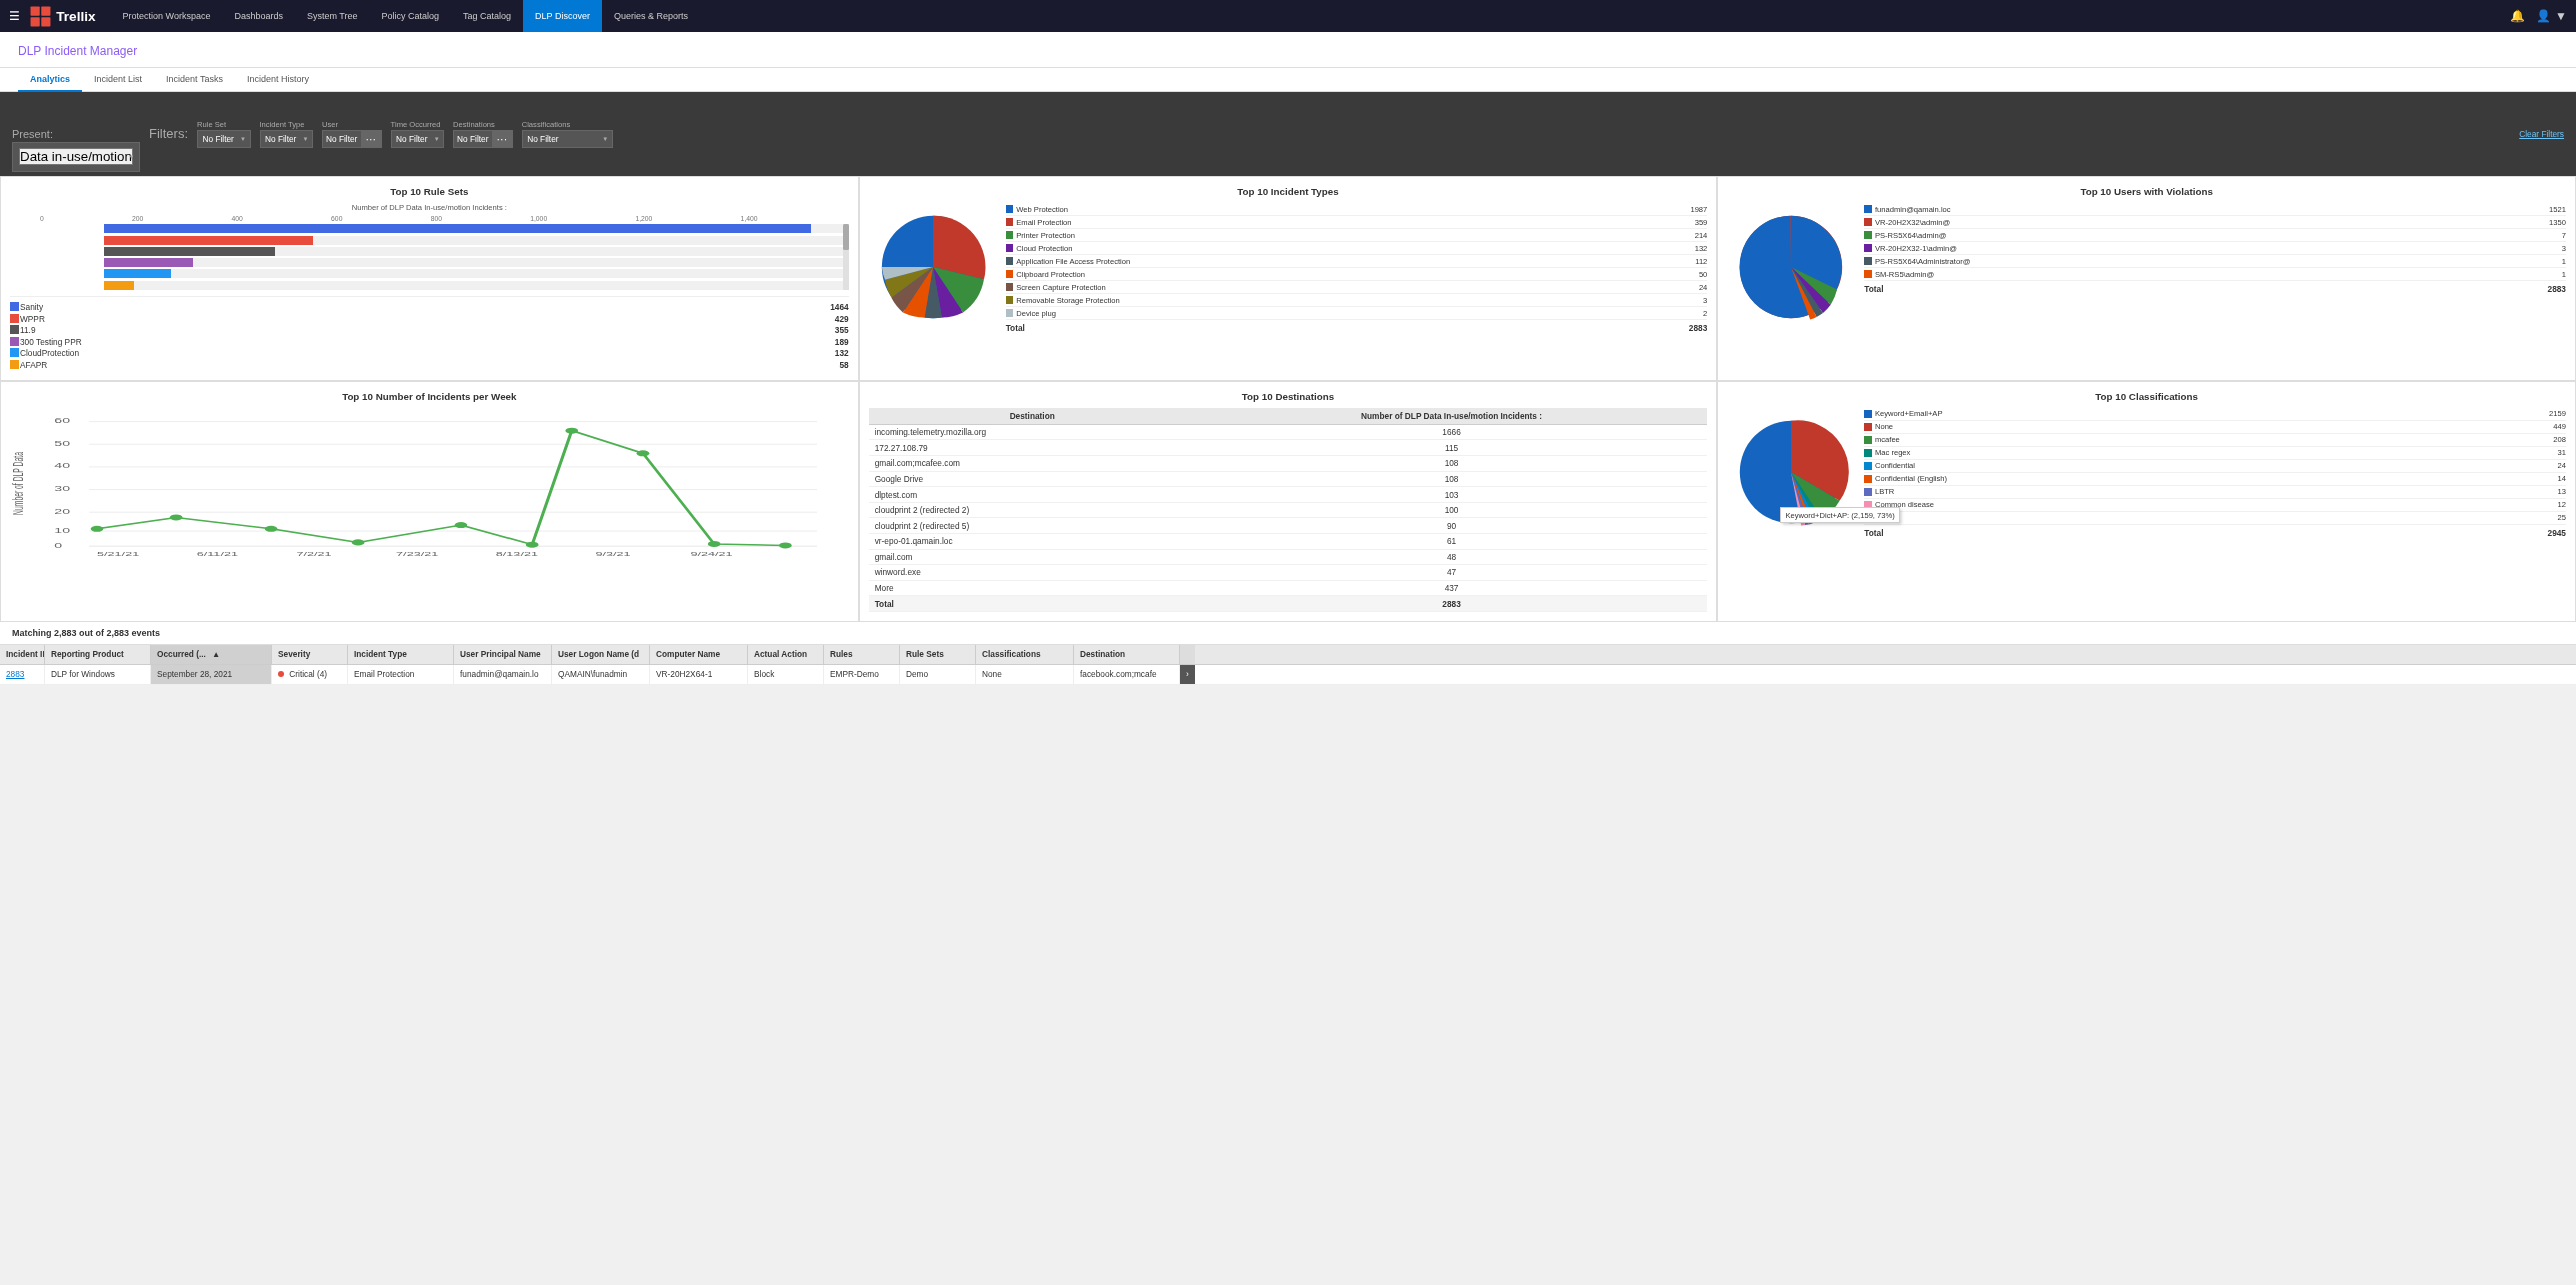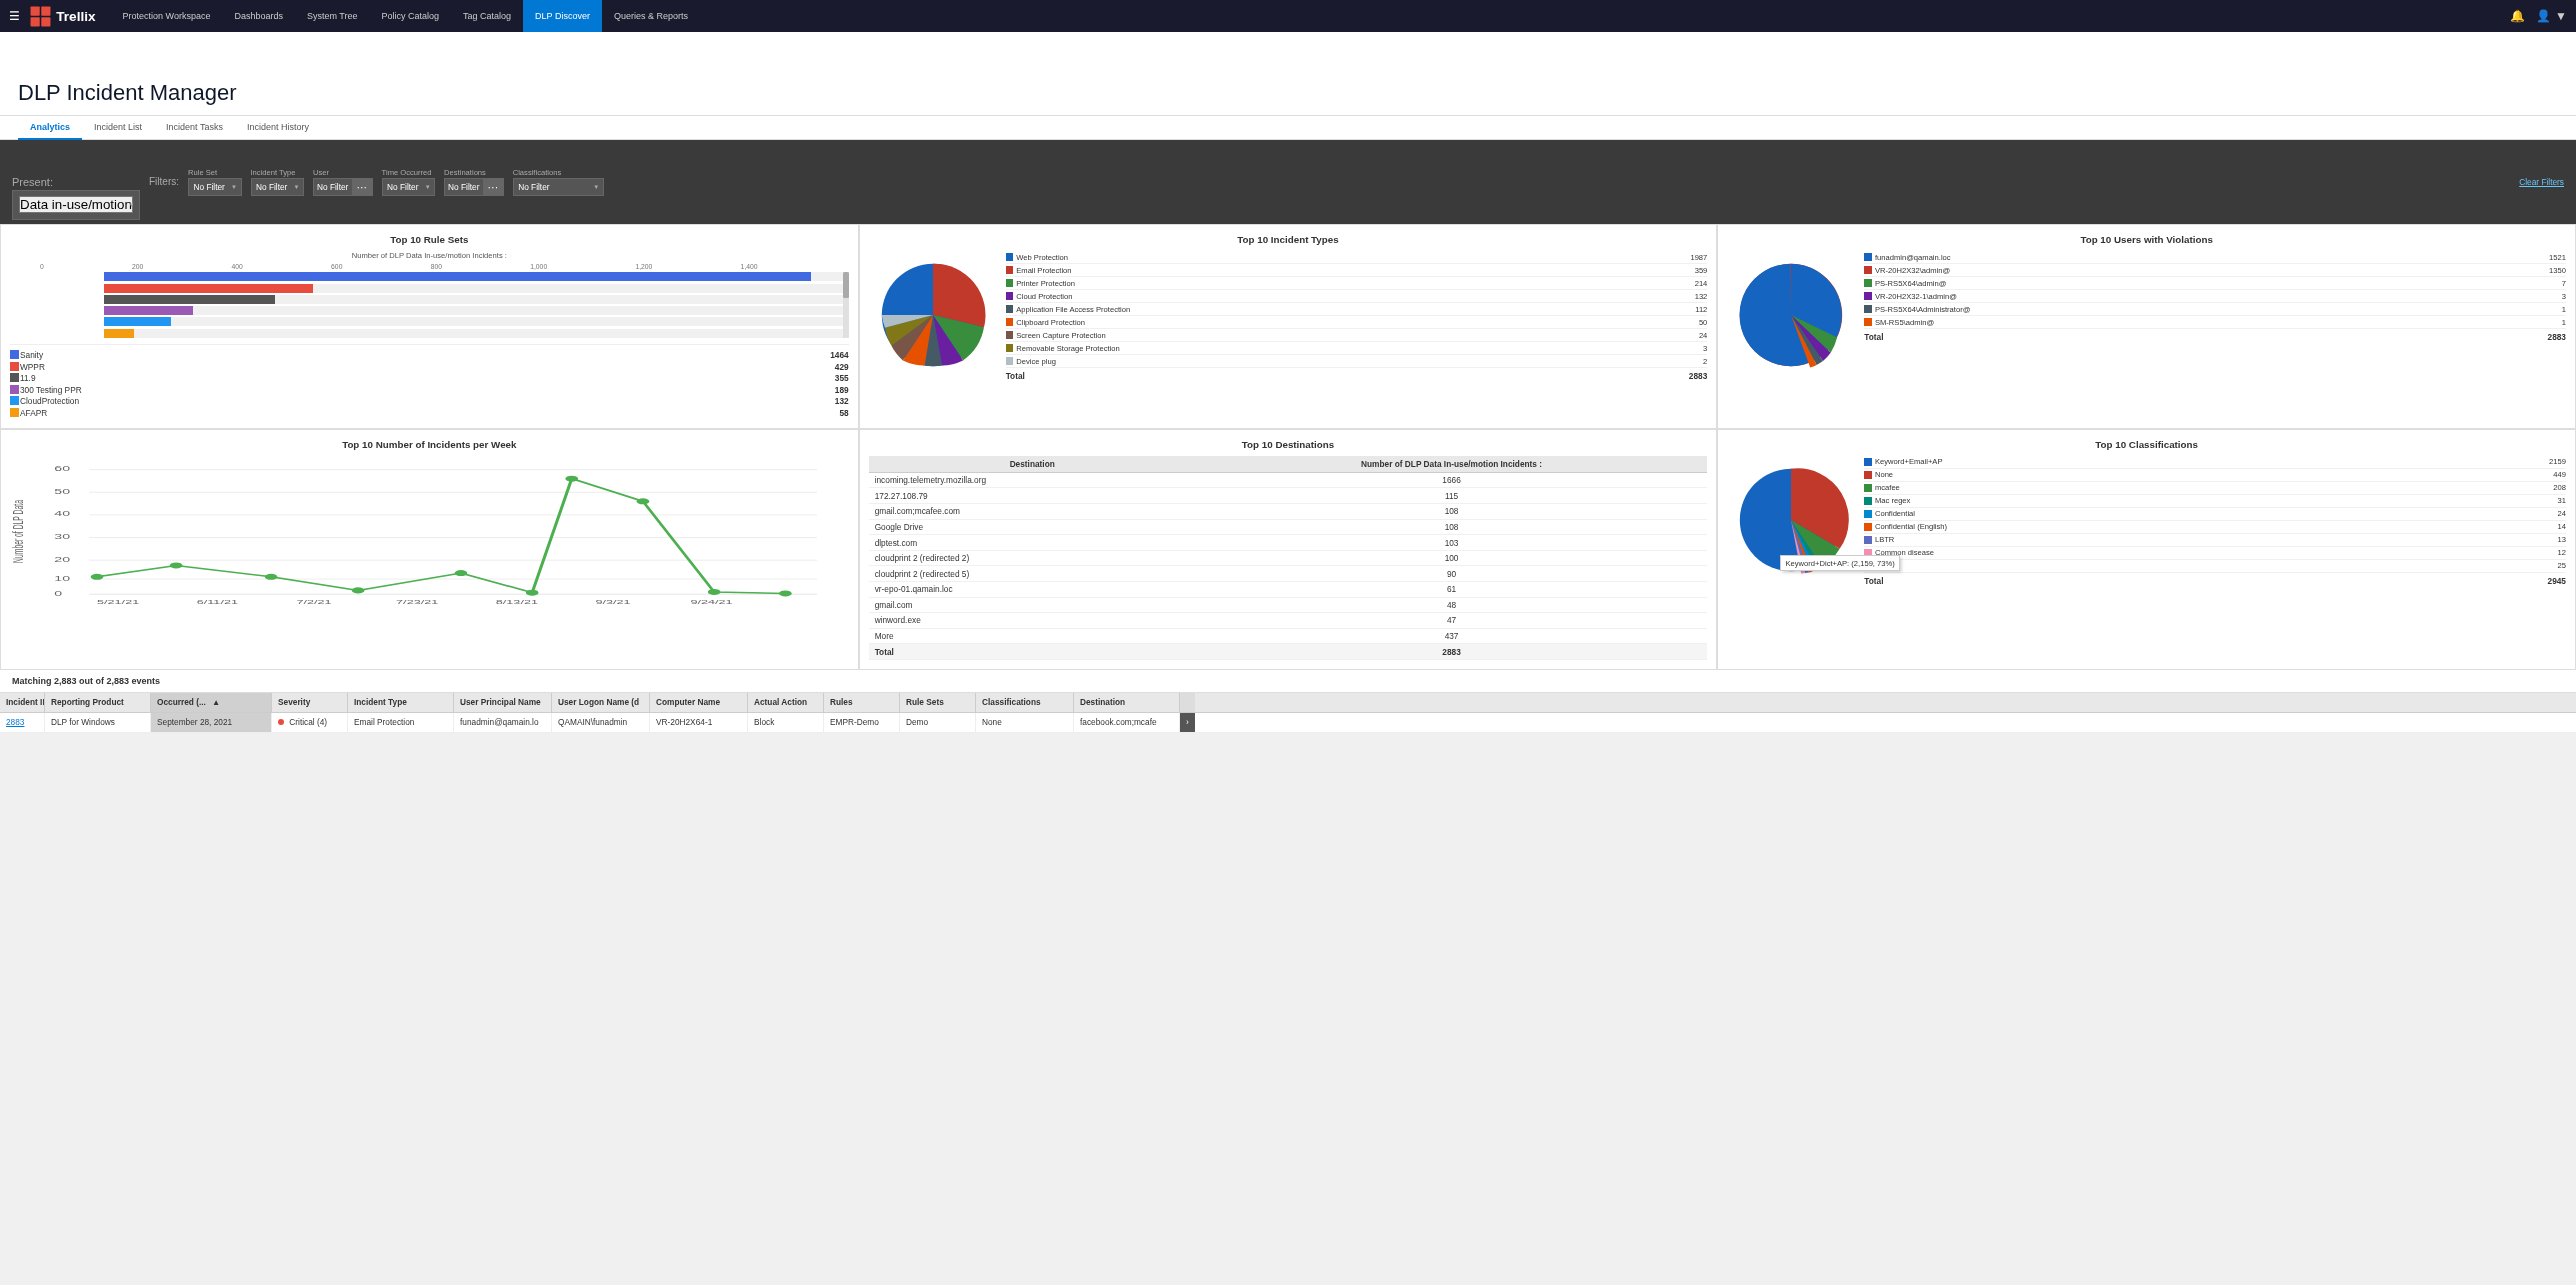--- a/index.html
+++ b/index.html
@@ -57,24 +57,23 @@
     }
     .nav-right span { cursor: pointer; font-size: 12px; }
 
     
     .page-title-bar {
       background: #fff;
       padding: 12px 18px 9px;
       border-bottom: 0.8px solid #ddd;
     }
     .page-title {
-      font-size: 22px;
+      font-size: 12px;
       font-weight: 300;
-      color: #0f172a;
-      margin-top: 36px;
+      color: #8b5cf6;
     }
 
     
     .tabs-bar {
       background: #fff;
       display: flex;
       border-bottom: 1.5px solid #ddd;
       padding: 0 18px;
     }
     .tab {
@@ -127,21 +126,21 @@
     .clear-filters {
       color: #6bc5f8;
       font-size: 8.3px;
       cursor: pointer;
       text-decoration: underline;
       margin-left: auto;
       white-space: nowrap;
     }
     .filters-label {
       color: #aaa;
-      font-size: 10px;
+      font-size: 13px;
       white-space: nowrap;
     }
     .filter-input-group {
       display: flex;
       flex-direction: column;
       gap: 1.5px;
     }
     .filter-input-wrap {
       display: flex;
       align-items: center;

